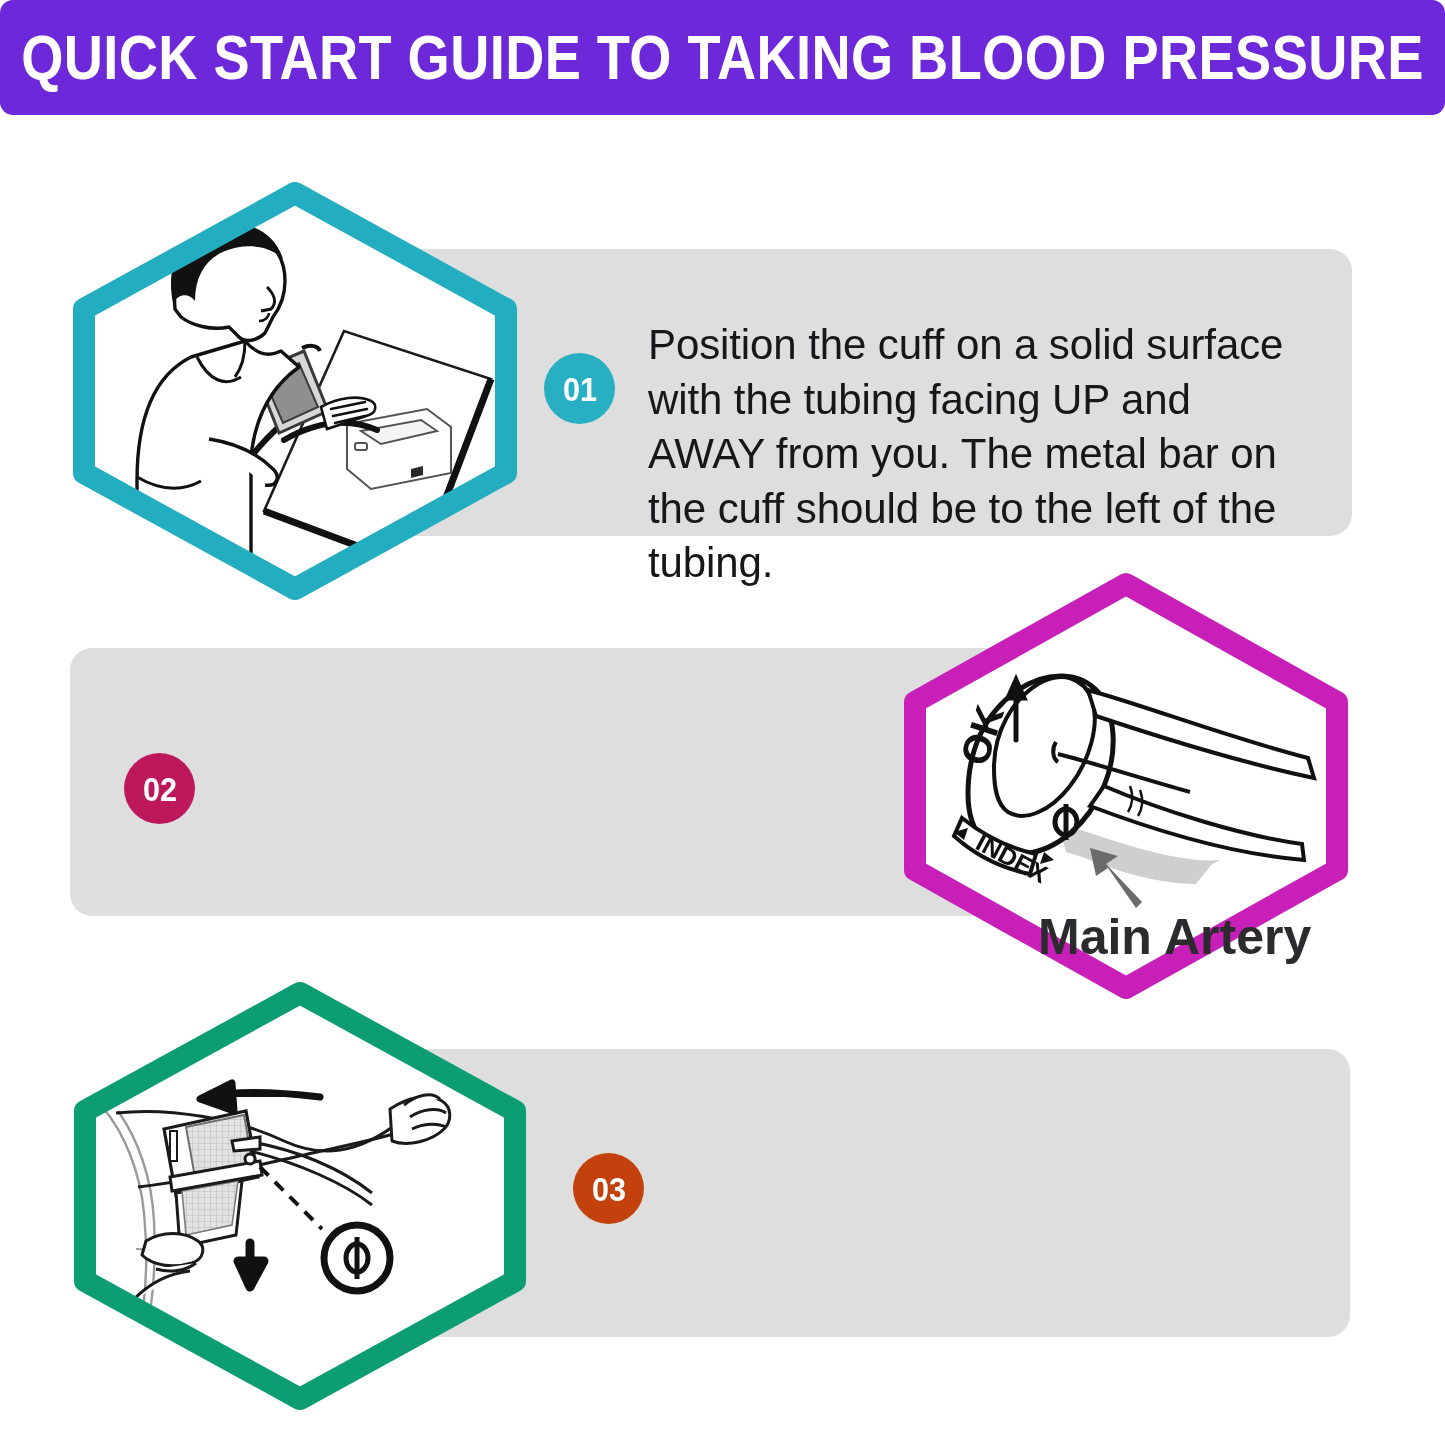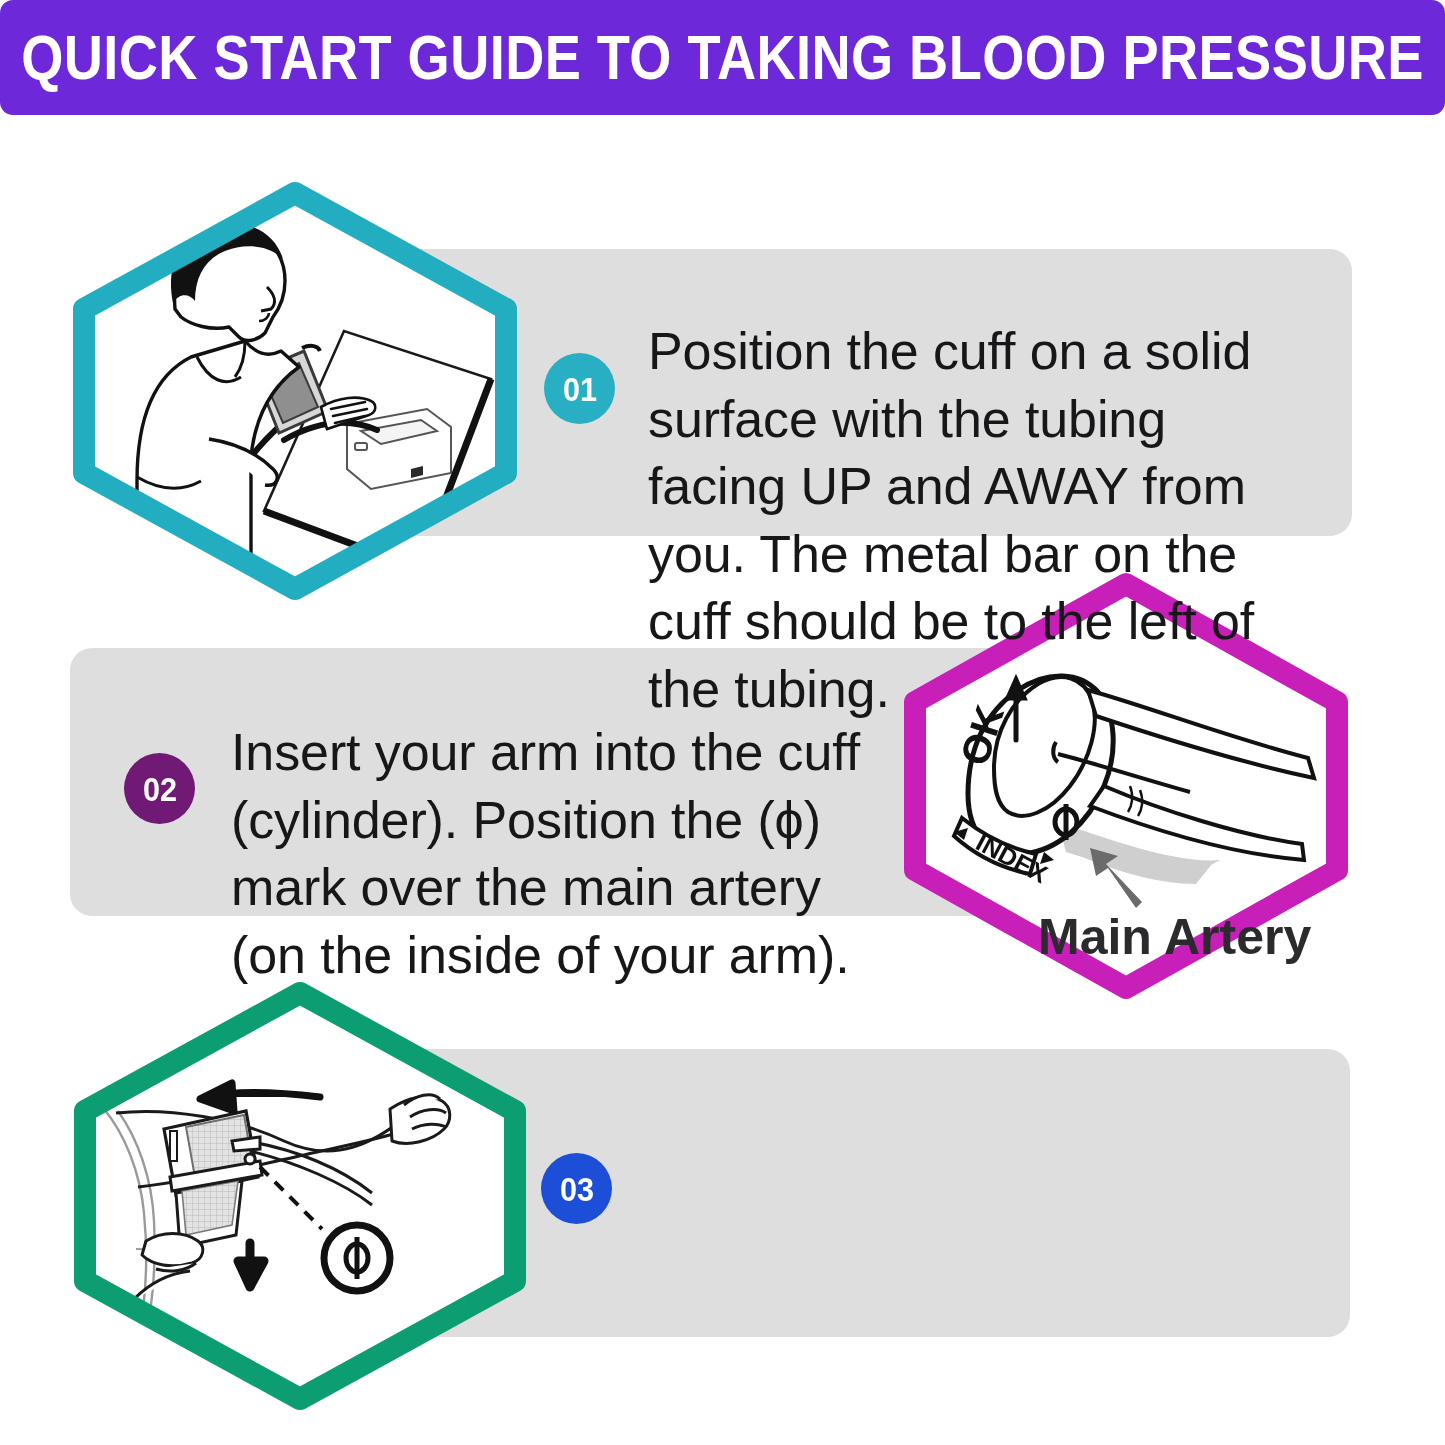--- a/index.html
+++ b/index.html
@@ -54,29 +54,29 @@
     width: 71px; height: 71px;
     border-radius: 50%;
     display: flex; align-items: center; justify-content: center;
     color: #ffffff;
     font-family: "Liberation Sans Narrow", "Liberation Sans", sans-serif;
     font-size: 34px; font-weight: 700;
     line-height: 1;
     transform-origin: center;
   }
   #badge-1 { left: 544px; top: 353px; background: #29AFC3; }
-  #badge-2 { left: 124px; top: 753px; background: #701a75; }
-  #badge-3 { left: 541px; top: 1153px; background: #1d4ed8; }
+  #badge-2 { left: 124px; top: 753px; background: #be185d; }
+  #badge-3 { left: 573px; top: 1153px; background: #c2410c; }
   .badge-num { transform: scaleX(0.9); display: inline-block; }
 
   .step-text {
     position: absolute;
     color: #17171a;
     font-family: "Liberation Sans Narrow", "Liberation Sans", sans-serif;
-    font-size: 52px;
+    font-size: 42px;
     font-weight: 400;
     line-height: 1.30;
     letter-spacing: -0.1px;
   }
   #text-1 { left: 648px; top: 318px; width: 660px; }
   #text-2 { left: 231px; top: 719px; width: 645px; }
   #text-3 { left: 648px; top: 1096px; width: 665px; }
 
   
   .artery-label {
@@ -282,19 +282,18 @@
   </div>
 
   <div class="step-badge" id="badge-1">
     <span class="badge-num">01</span>
   </div>
   <div class="step-text" id="text-1">Position the cuff on a solid surface with the tubing facing UP and AWAY from you. The metal bar on the cuff should be to the left of the tubing.</div>
 
   <div class="step-badge" id="badge-2">
     <span class="badge-num">02</span>
   </div>
-  <div class="step-text" id="text-2">Insert your arm into the cuff (cylinder). Position the (ϕ) mark over the main artery (on the inside of your arm).</div>
 
   <div class="step-badge" id="badge-3">
     <span class="badge-num">03</span>
   </div>
 
 </div>
 
 </body></html>

